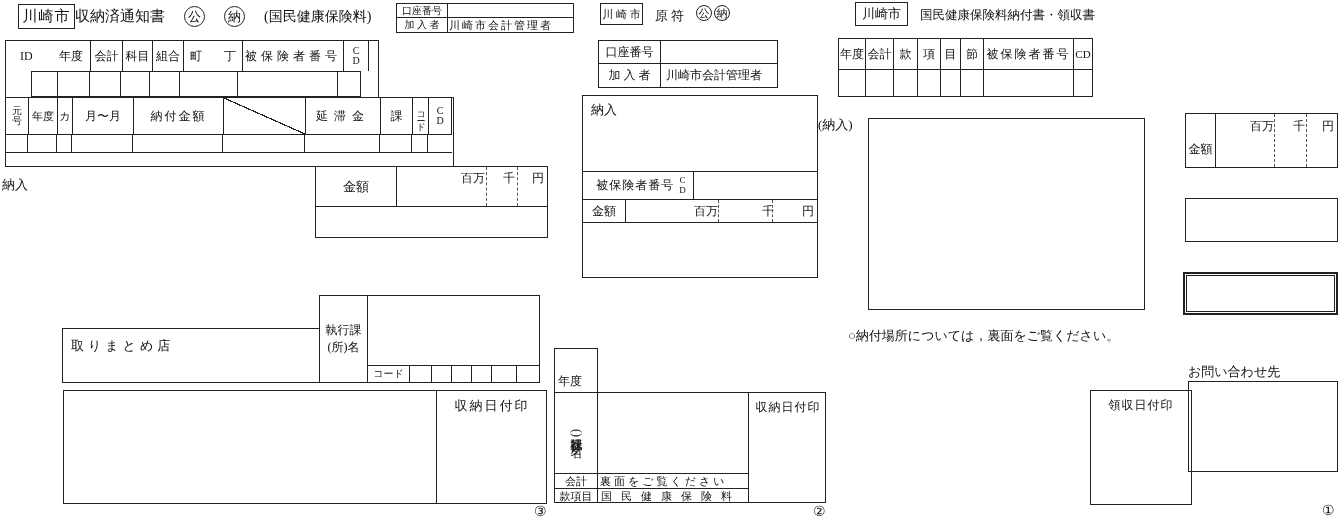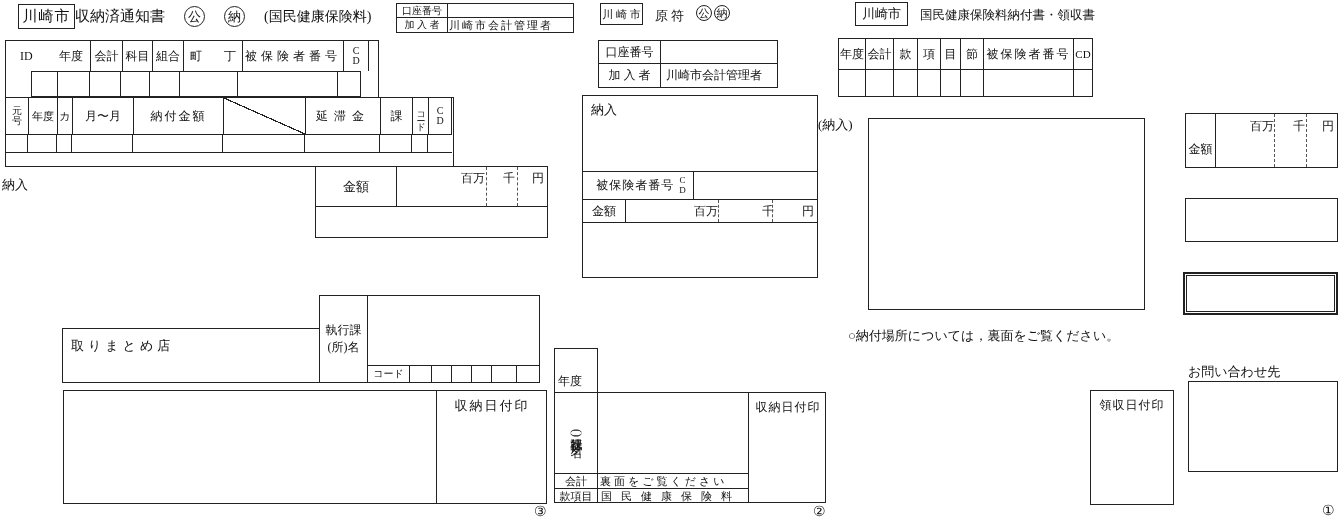--- a/index.html
+++ b/index.html
@@ -259,21 +259,21 @@
       <span class="abs f12" style="right:3px;top:4px">円</span>
     </div>
   </div>
   <div class="abs b" style="left:1185px;top:198px;width:153px;height:44px"></div>
   <div class="abs" style="left:1183px;top:272px;width:155px;height:43px;border:2px solid #222">
     <div class="abs b" style="left:1px;top:1px;right:1px;bottom:1px"></div>
   </div>
 
   <div class="abs f13" style="left:848px;top:327px">○納付場所については，裏面をご覧ください。</div>
 
-  <div class="abs b" style="left:1090px;top:390px;width:84px;height:115px">
+  <div class="abs b" style="left:1090px;top:390px;width:102px;height:115px">
     <div class="f12" style="padding-top:6px;text-align:center;letter-spacing:1px">領収日付印</div>
   </div>
 
   <div class="abs f13" style="left:1188px;top:363px">お問い合わせ先</div>
   <div class="abs b" style="left:1188px;top:381px;width:150px;height:91px"></div>
 
   <div class="abs f14" style="left:1322px;top:502px">①</div>
 
 </div>
 

